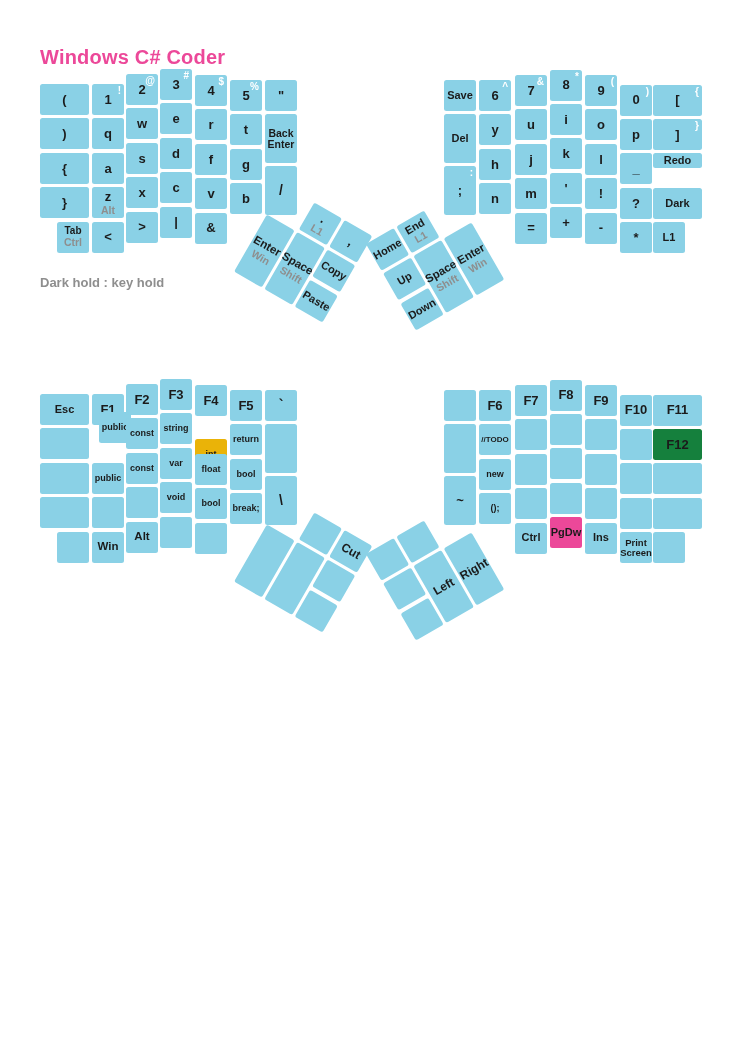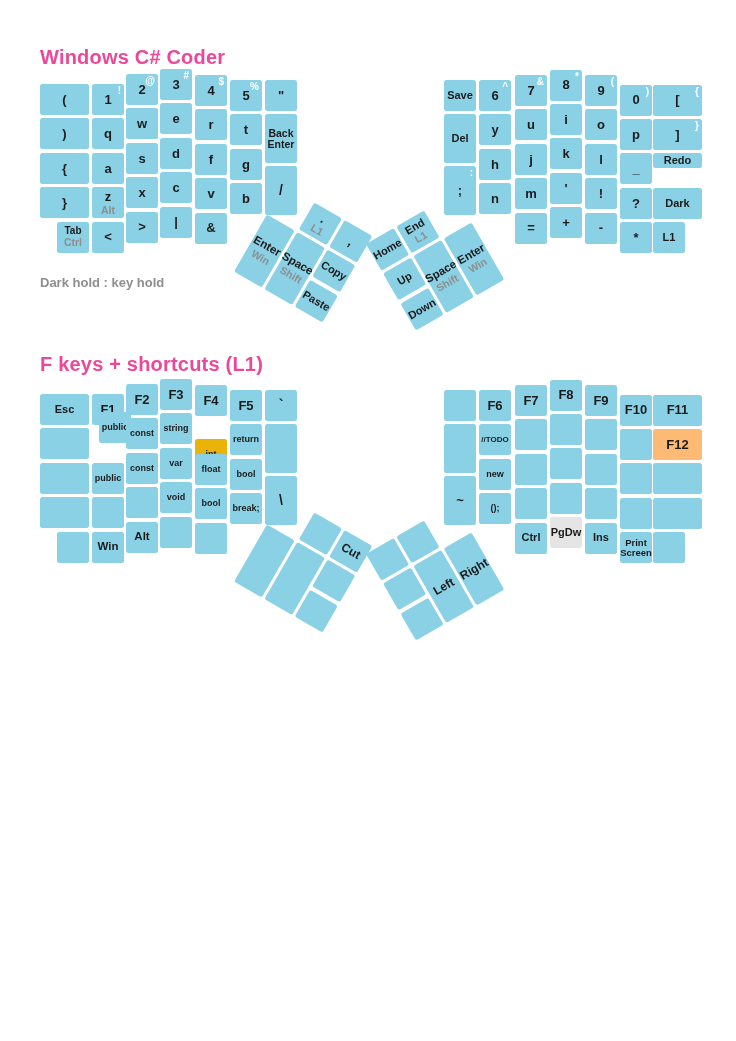--- a/index.html
+++ b/index.html
@@ -12,21 +12,20 @@
   .kl{font-weight:bold;color:#1b1b1b;font-size:13px;line-height:1.02;text-align:center;white-space:pre-line;}
   .ks{font-weight:bold;color:#8e8e8e;font-size:10.5px;line-height:1;margin-top:1px;text-align:center;}
   .kp{position:absolute;top:1px;right:3px;color:#ffffff;font-weight:bold;font-size:10px;line-height:1.1;}
 </style>
 </head>
 <body>
 
 <div class="canvas">
   <div class="layer-title" id="title-layer1" style="top:46px">Windows C# Coder</div>
   <div class="legend">Dark hold : key hold</div>
-  <div class="layer-title" id="title-layer2" style="top:353px">F keys + shortcuts (L1)</div>
   <div id="keys-root">
       <div class="cluster" style="left: 0px; top: 0px;">
         <div class="key" style="left: 40px; top: 84px; width: 49px; height: 31px; background: rgb(138, 209, 230);">
           <div class="kl" style="color: rgb(27, 27, 27);">(</div>
         </div>
         <div class="key" style="left: 40px; top: 118.4px; width: 49px; height: 31px; background: rgb(138, 209, 230);">
           <div class="kl" style="color: rgb(27, 27, 27);">)</div>
         </div>
         <div class="key" style="left: 40px; top: 152.8px; width: 49px; height: 31px; background: rgb(138, 209, 230);">
           <div class="kl" style="color: rgb(27, 27, 27);">{</div>
@@ -384,21 +383,21 @@
         <div class="key" style="left: 515px; top: 488.2px; width: 32px; height: 31px; background: rgb(138, 209, 230);"></div>
         <div class="key" style="left: 515px; top: 522.6px; width: 32px; height: 31px; background: rgb(138, 209, 230);">
           <div class="kl" style="font-size: 11px; color: rgb(27, 27, 27);">Ctrl</div>
         </div>
         <div class="key" style="left: 550px; top: 379.5px; width: 32px; height: 31px; background: rgb(138, 209, 230);">
           <div class="kl" style="color: rgb(27, 27, 27);">F8</div>
         </div>
         <div class="key" style="left: 550px; top: 413.9px; width: 32px; height: 31px; background: rgb(138, 209, 230);"></div>
         <div class="key" style="left: 550px; top: 448.3px; width: 32px; height: 31px; background: rgb(138, 209, 230);"></div>
         <div class="key" style="left: 550px; top: 482.7px; width: 32px; height: 31px; background: rgb(138, 209, 230);"></div>
-        <div class="key" style="left: 550px; top: 517.1px; width: 32px; height: 31px; background: #e5e5e5;">
+        <div class="key" style="left: 550px; top: 517.1px; width: 32px; height: 31px; background: #ec4899;">
           <div class="kl" style="font-size: 11px; color: rgb(27, 27, 27);">PgDw</div>
         </div>
         <div class="key" style="left: 585px; top: 385px; width: 32px; height: 31px; background: rgb(138, 209, 230);">
           <div class="kl" style="color: rgb(27, 27, 27);">F9</div>
         </div>
         <div class="key" style="left: 585px; top: 419.4px; width: 32px; height: 31px; background: rgb(138, 209, 230);"></div>
         <div class="key" style="left: 585px; top: 453.8px; width: 32px; height: 31px; background: rgb(138, 209, 230);"></div>
         <div class="key" style="left: 585px; top: 488.2px; width: 32px; height: 31px; background: rgb(138, 209, 230);"></div>
         <div class="key" style="left: 585px; top: 522.6px; width: 32px; height: 31px; background: rgb(138, 209, 230);">
           <div class="kl" style="font-size: 11px; color: rgb(27, 27, 27);">Ins</div>
@@ -408,21 +407,21 @@
         </div>
         <div class="key" style="left: 620px; top: 428.9px; width: 32px; height: 31px; background: rgb(138, 209, 230);"></div>
         <div class="key" style="left: 620px; top: 463.3px; width: 32px; height: 31px; background: rgb(138, 209, 230);"></div>
         <div class="key" style="left: 620px; top: 497.7px; width: 32px; height: 31px; background: rgb(138, 209, 230);"></div>
         <div class="key" style="left: 620px; top: 532.1px; width: 32px; height: 31px; background: rgb(138, 209, 230);">
           <div class="kl" style="font-size: 9.5px; color: rgb(27, 27, 27);">Print Screen</div>
         </div>
         <div class="key" style="left: 653px; top: 394.5px; width: 49px; height: 31px; background: rgb(138, 209, 230);">
           <div class="kl" style="color: rgb(27, 27, 27);">F11</div>
         </div>
-        <div class="key" style="left: 653px; top: 428.9px; width: 49px; height: 31px; background: #fdba74;">
+        <div class="key" style="left: 653px; top: 428.9px; width: 49px; height: 31px; background: #15803d;">
           <div class="kl" style="color: rgb(27, 27, 27);">F12</div>
         </div>
         <div class="key" style="left: 653px; top: 463.3px; width: 49px; height: 31px; background: rgb(138, 209, 230);"></div>
         <div class="key" style="left: 653px; top: 497.7px; width: 49px; height: 31px; background: rgb(138, 209, 230);"></div>
         <div class="key" style="left: 653px; top: 532.1px; width: 32px; height: 31px; background: rgb(138, 209, 230);"></div>
       </div>
       <div class="cluster" style="left: 283.8px; top: 494.6px; transform: rotate(30deg);">
         <div class="key" style="left: 35px; top: 0px; width: 32px; height: 31px; background: rgb(138, 209, 230);"></div>
         <div class="key" style="left: 70px; top: 0px; width: 32px; height: 31px; background: rgb(138, 209, 230);">
           <div class="kl" style="font-size: 12px; color: rgb(27, 27, 27);">Cut</div>

